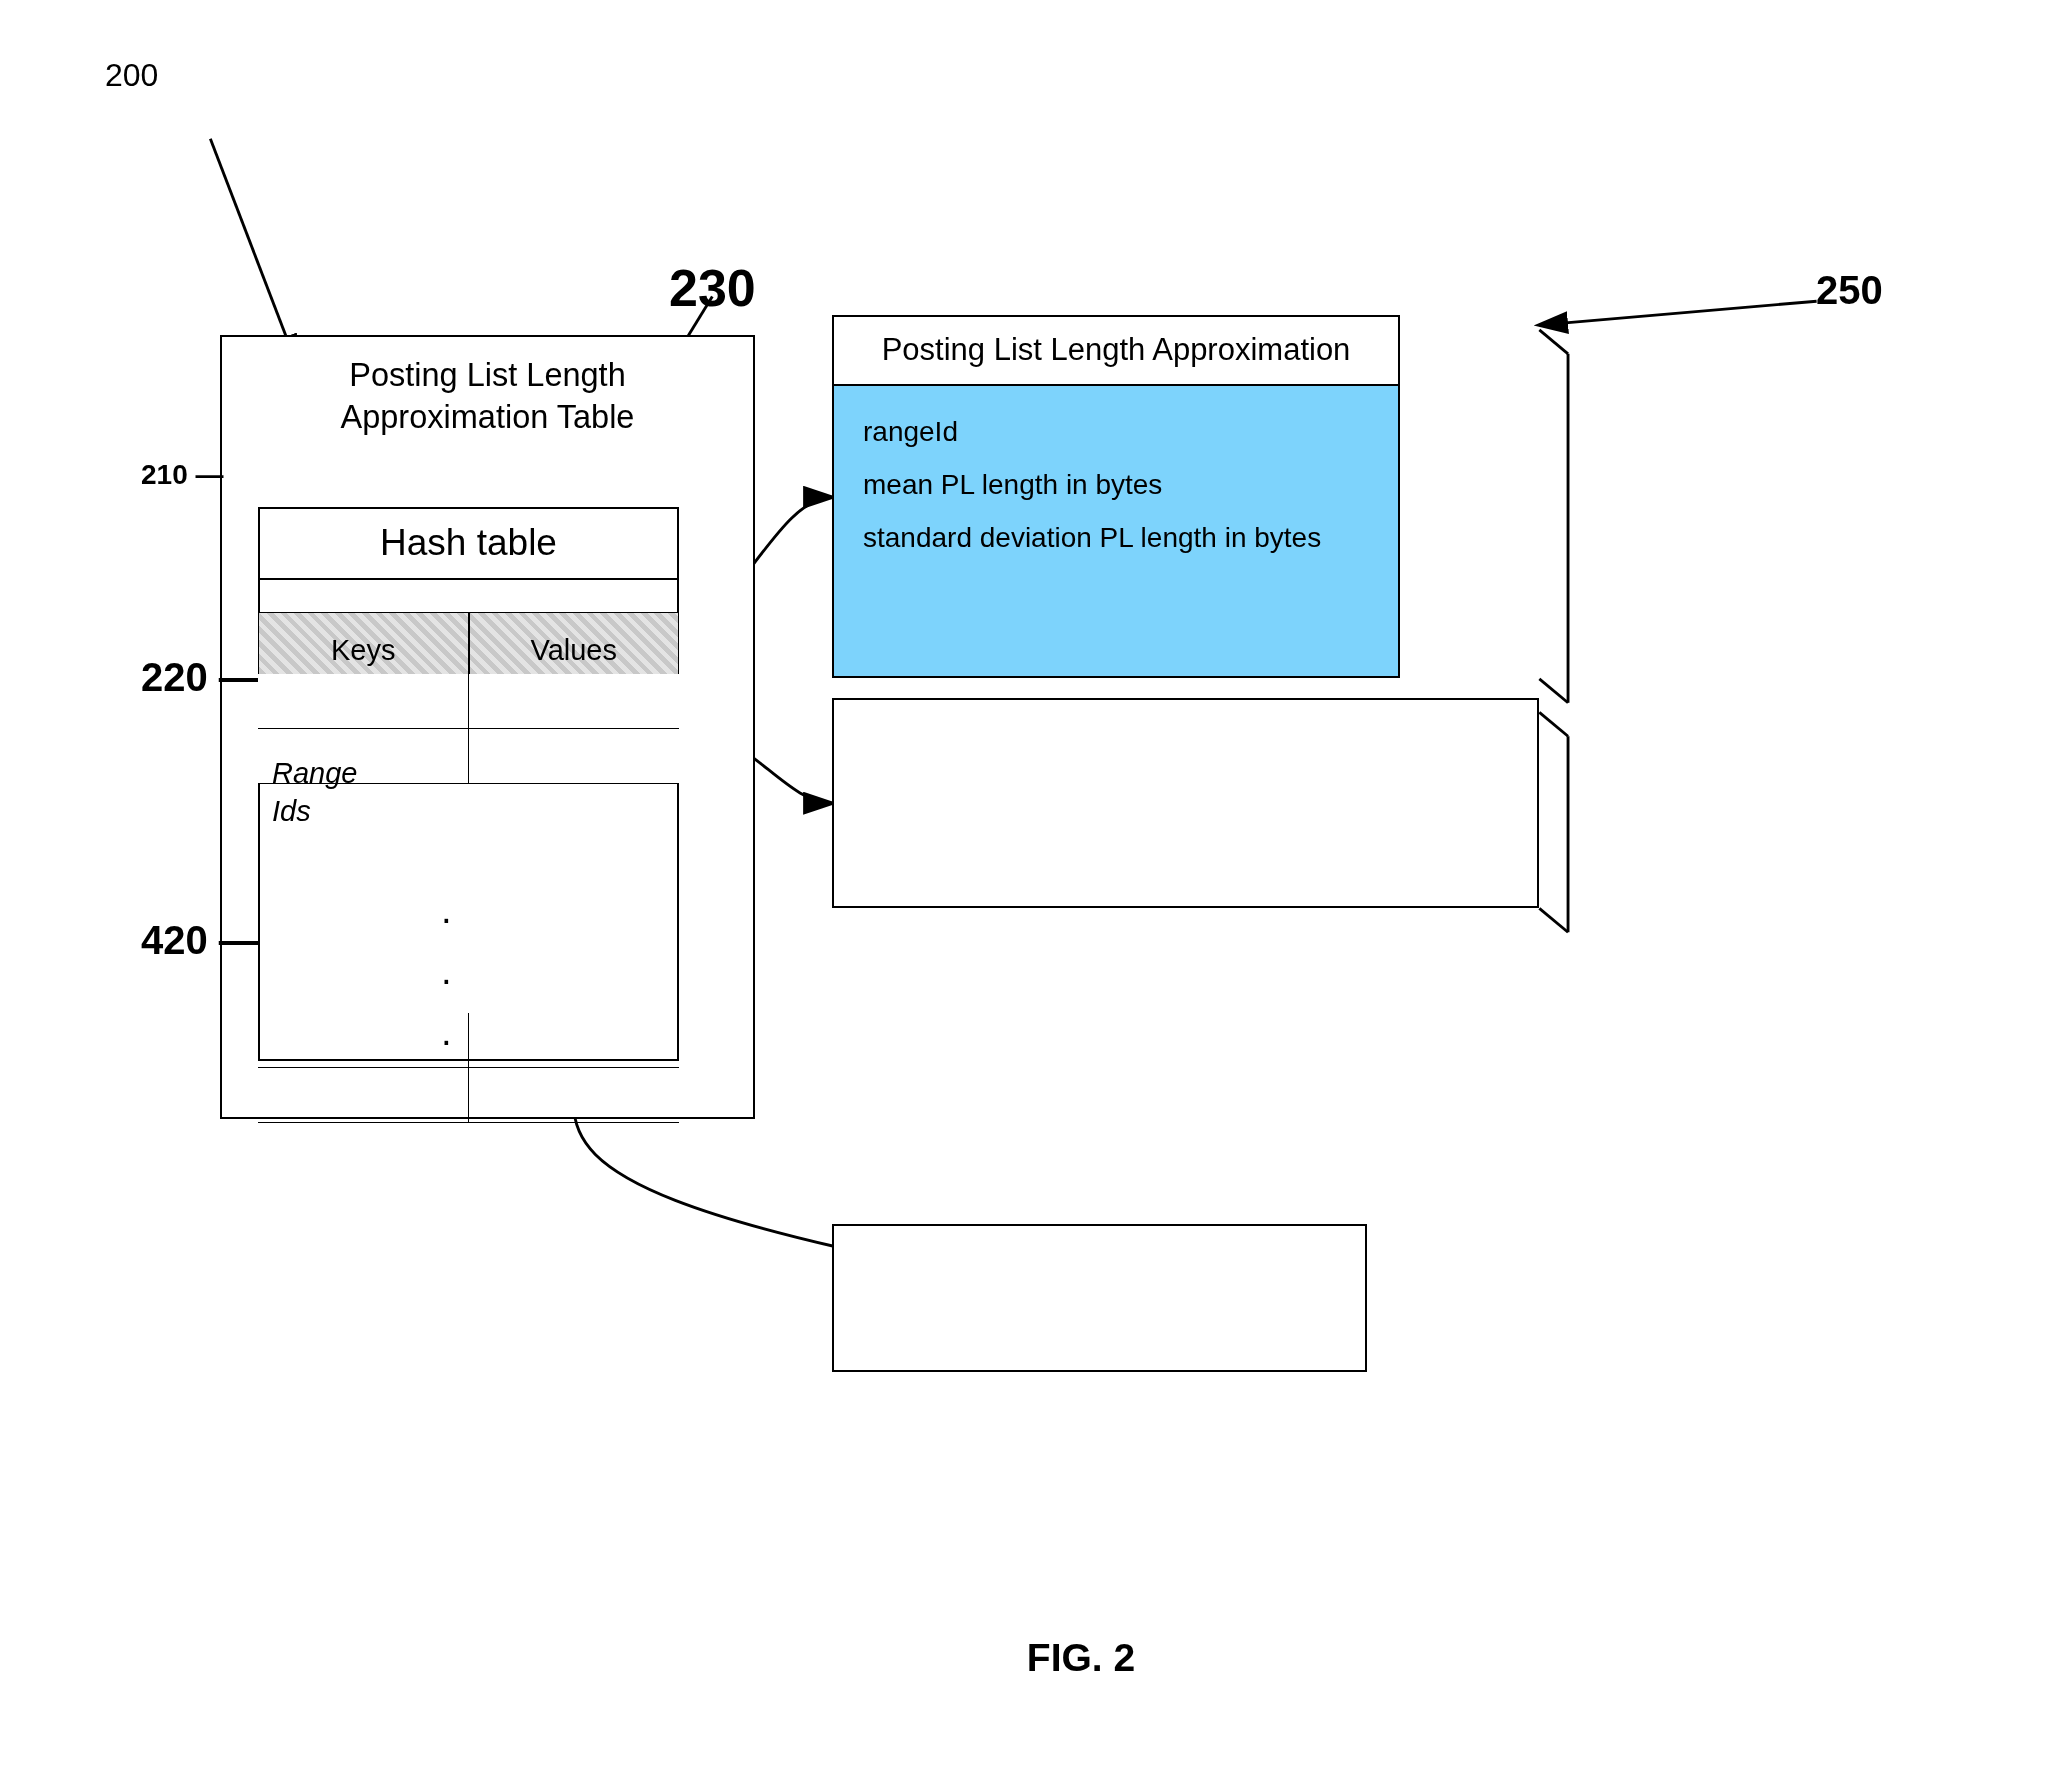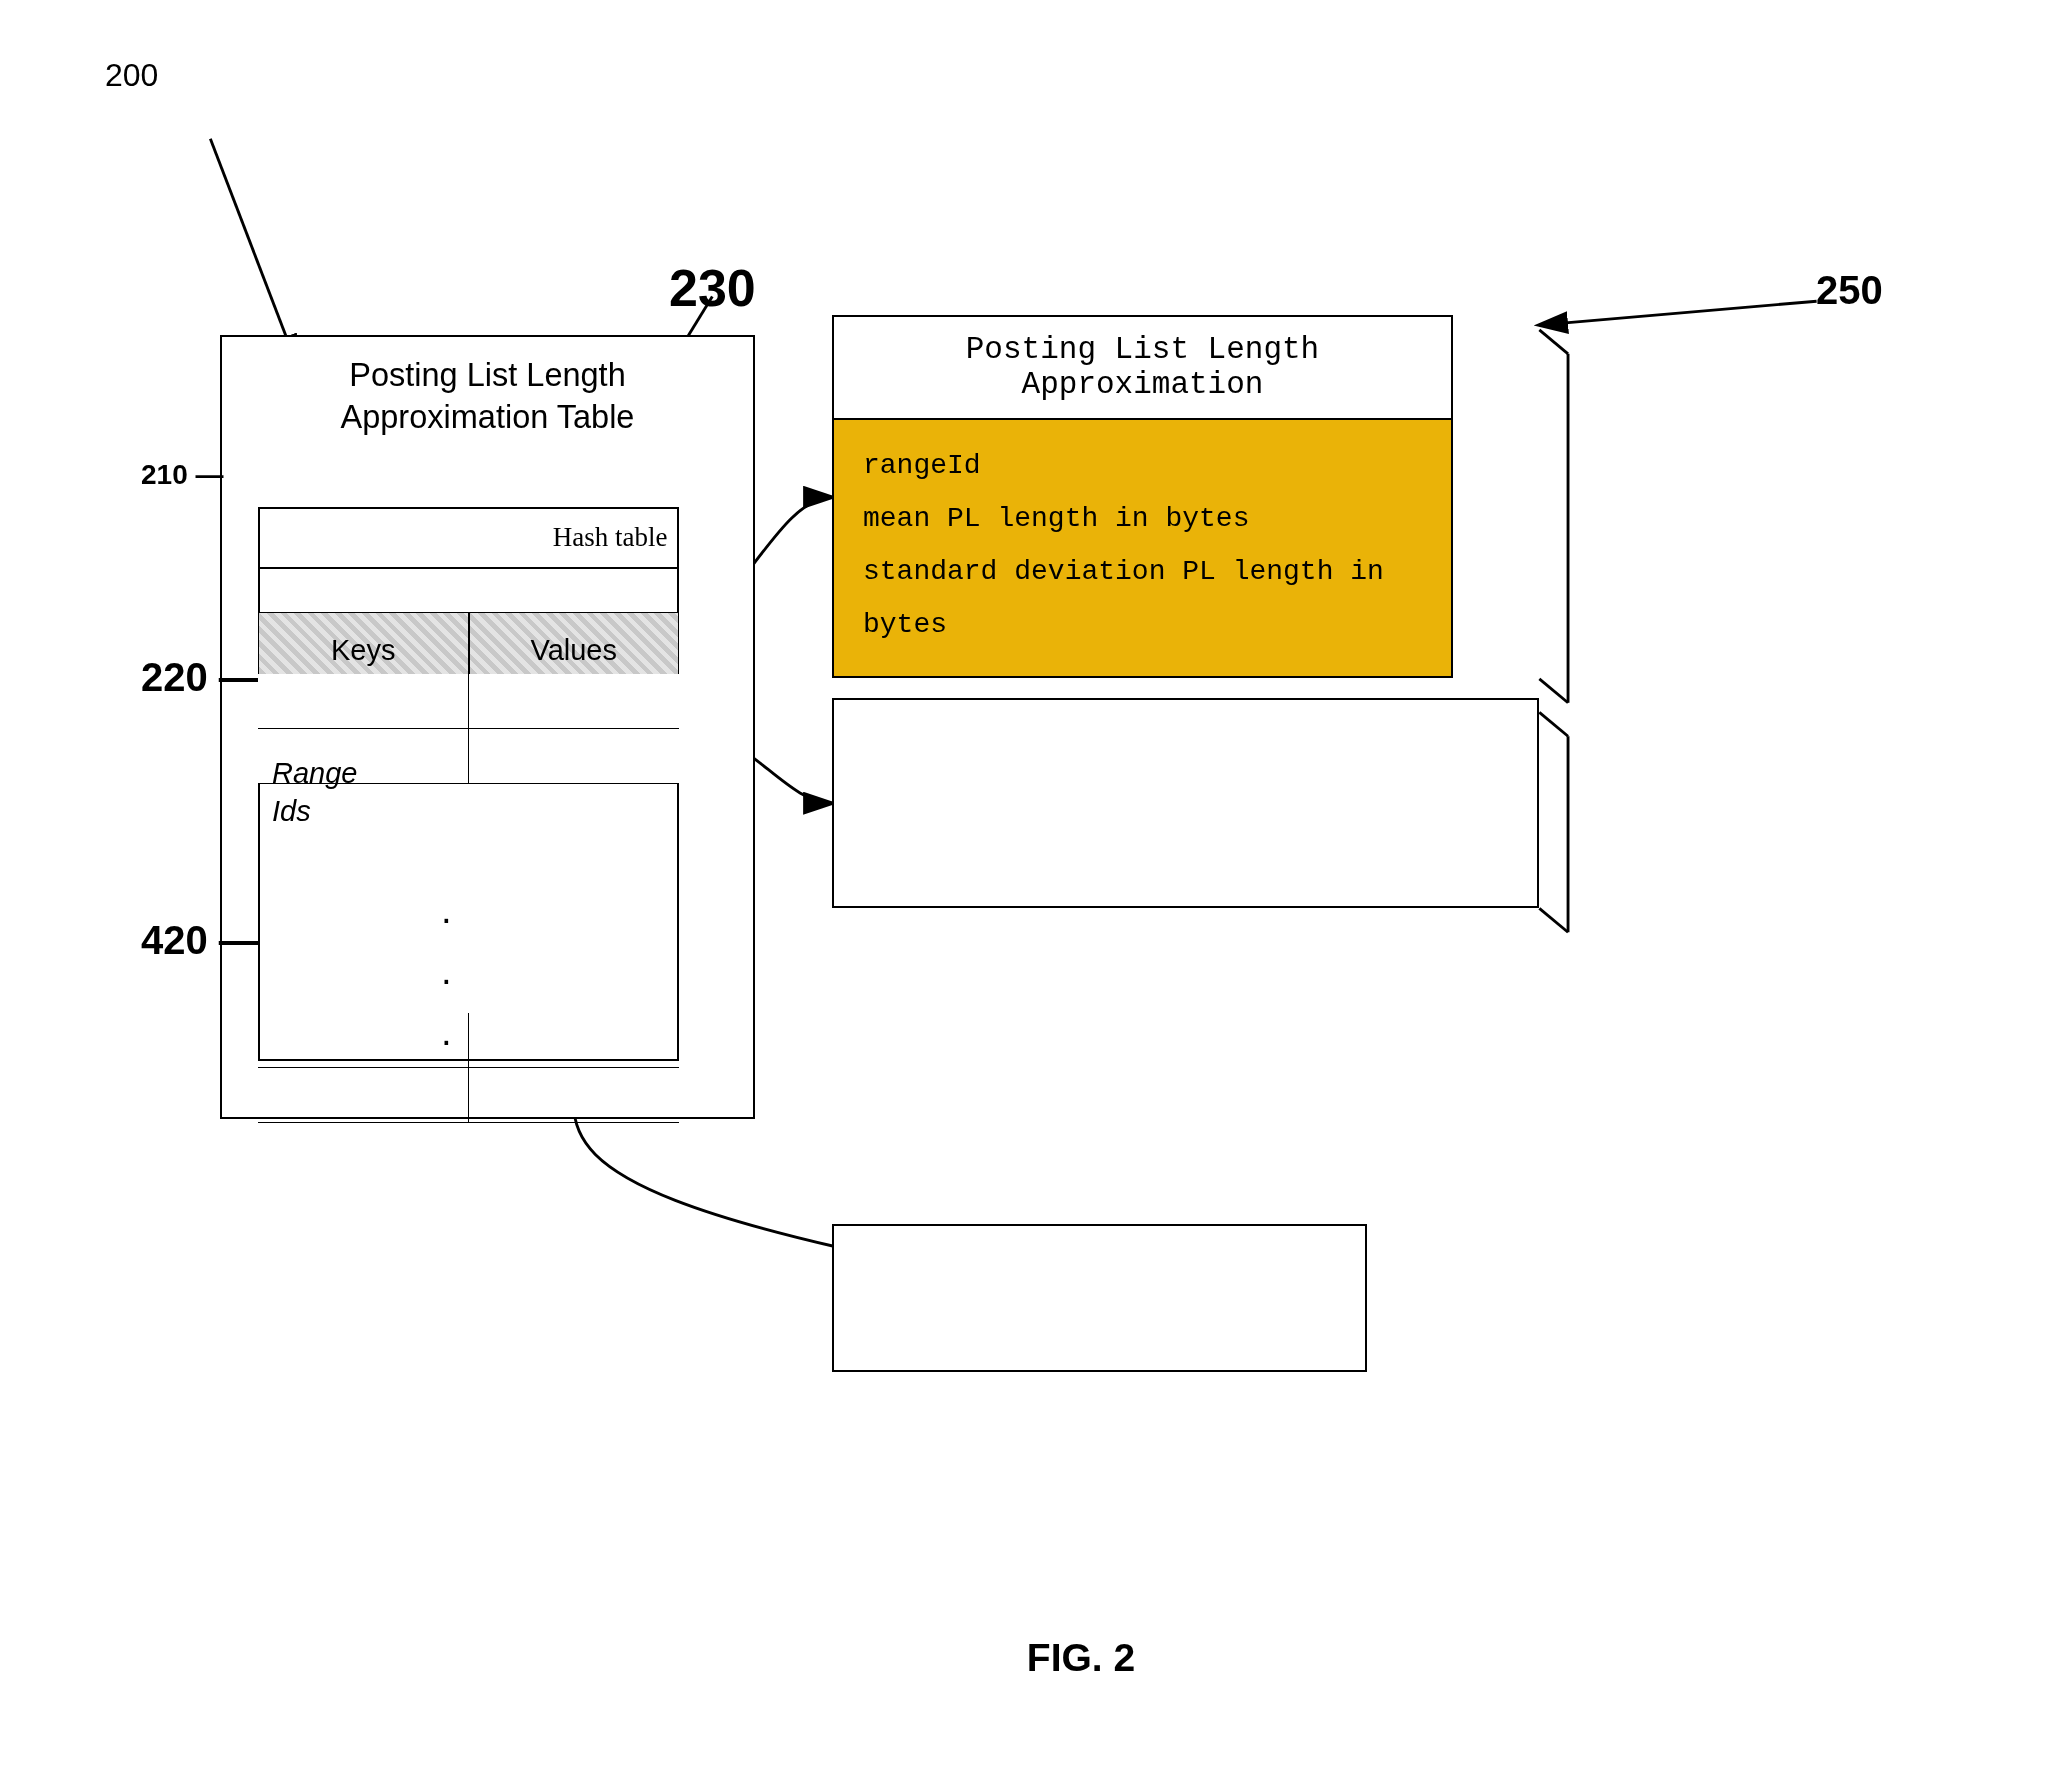--- a/index.html
+++ b/index.html
@@ -92,25 +92,24 @@
       position: absolute;
       top: 507px;
       left: 258px;
       width: 421px;
       height: 554px;
       border: 2.9px solid #000;
       background: #fff;
     }
 
     .hash-table-title {
-      text-align: right;
+      text-align: center;
       padding: 13.4px 9.6px;
-      font-size: 27px;
+      font-size: 37px;
       border-bottom: 2.9px solid #000;
-      font-family: Liberation Serif, serif;
     }
 
     
     .kv-row {
       position: absolute;
       top: 612px;
       left: 258px;
       width: 421px;
       height: 76px;
       display: flex;
@@ -201,25 +200,24 @@
 
     .bottom-row-right {
       width: 50%;
     }
 
     
     .right-upper-box {
       position: absolute;
       top: 315px;
       left: 832px;
-      width: 621px;
+      width: 568px;
       height: 363px;
       border: 2.9px solid #000;
-      background: #eab308;
-      font-family: Liberation Mono, monospace;
+      background: #7dd3fc;
     }
 
     .right-upper-box-title {
       text-align: center;
       padding: 15.3px 9.6px;
       font-size: 31px;
       border-bottom: 2.9px solid #000;
       background: #fff;
     }
 

